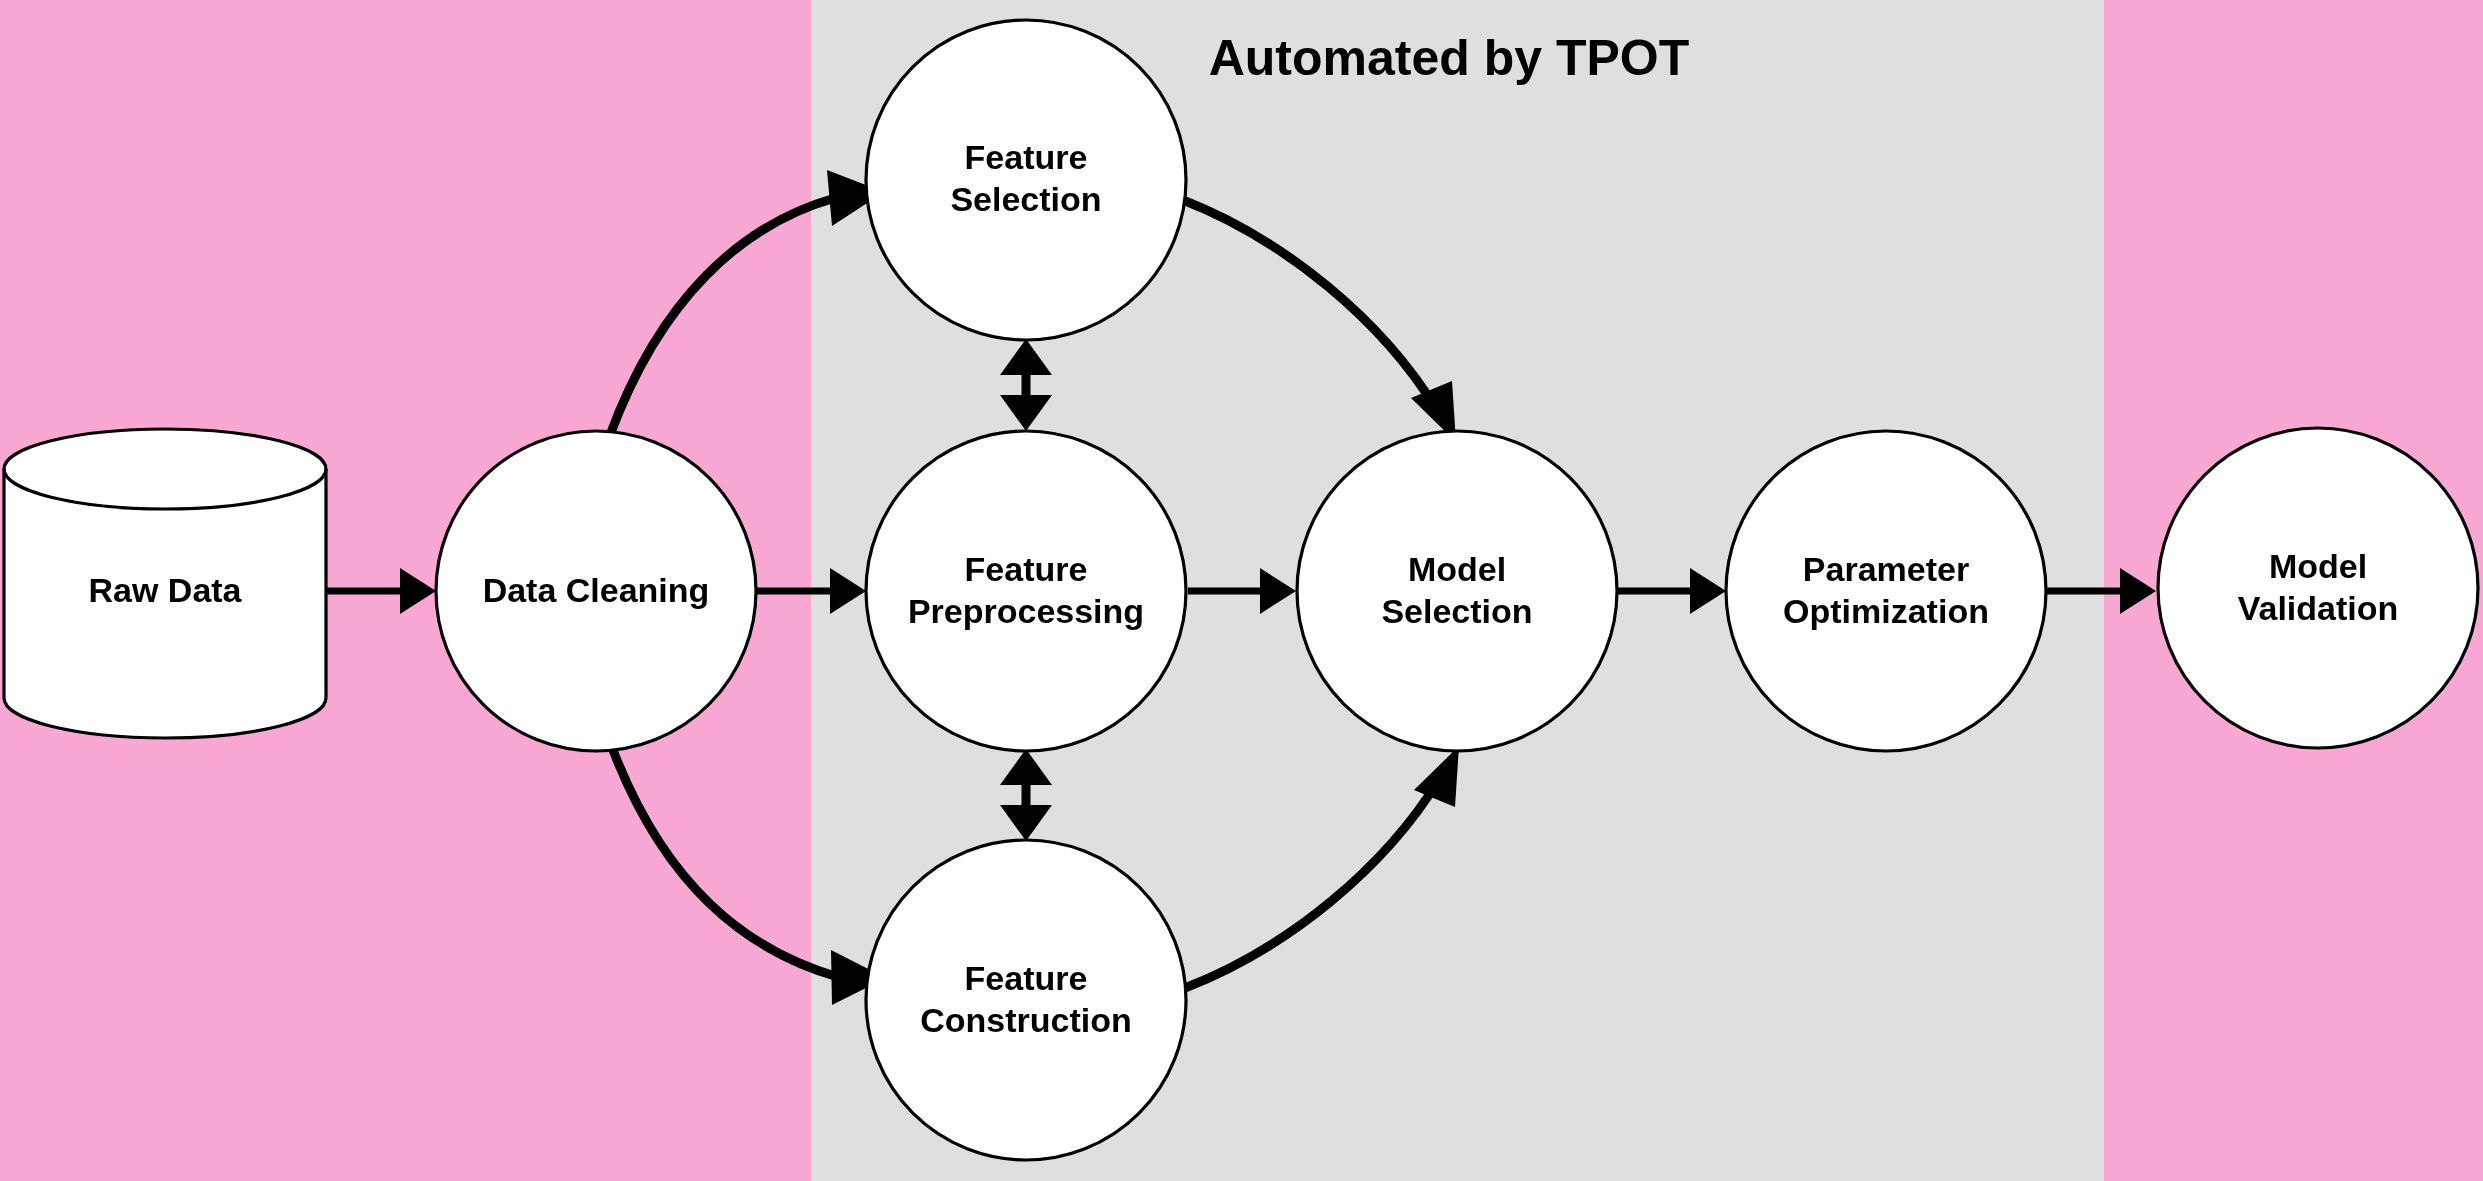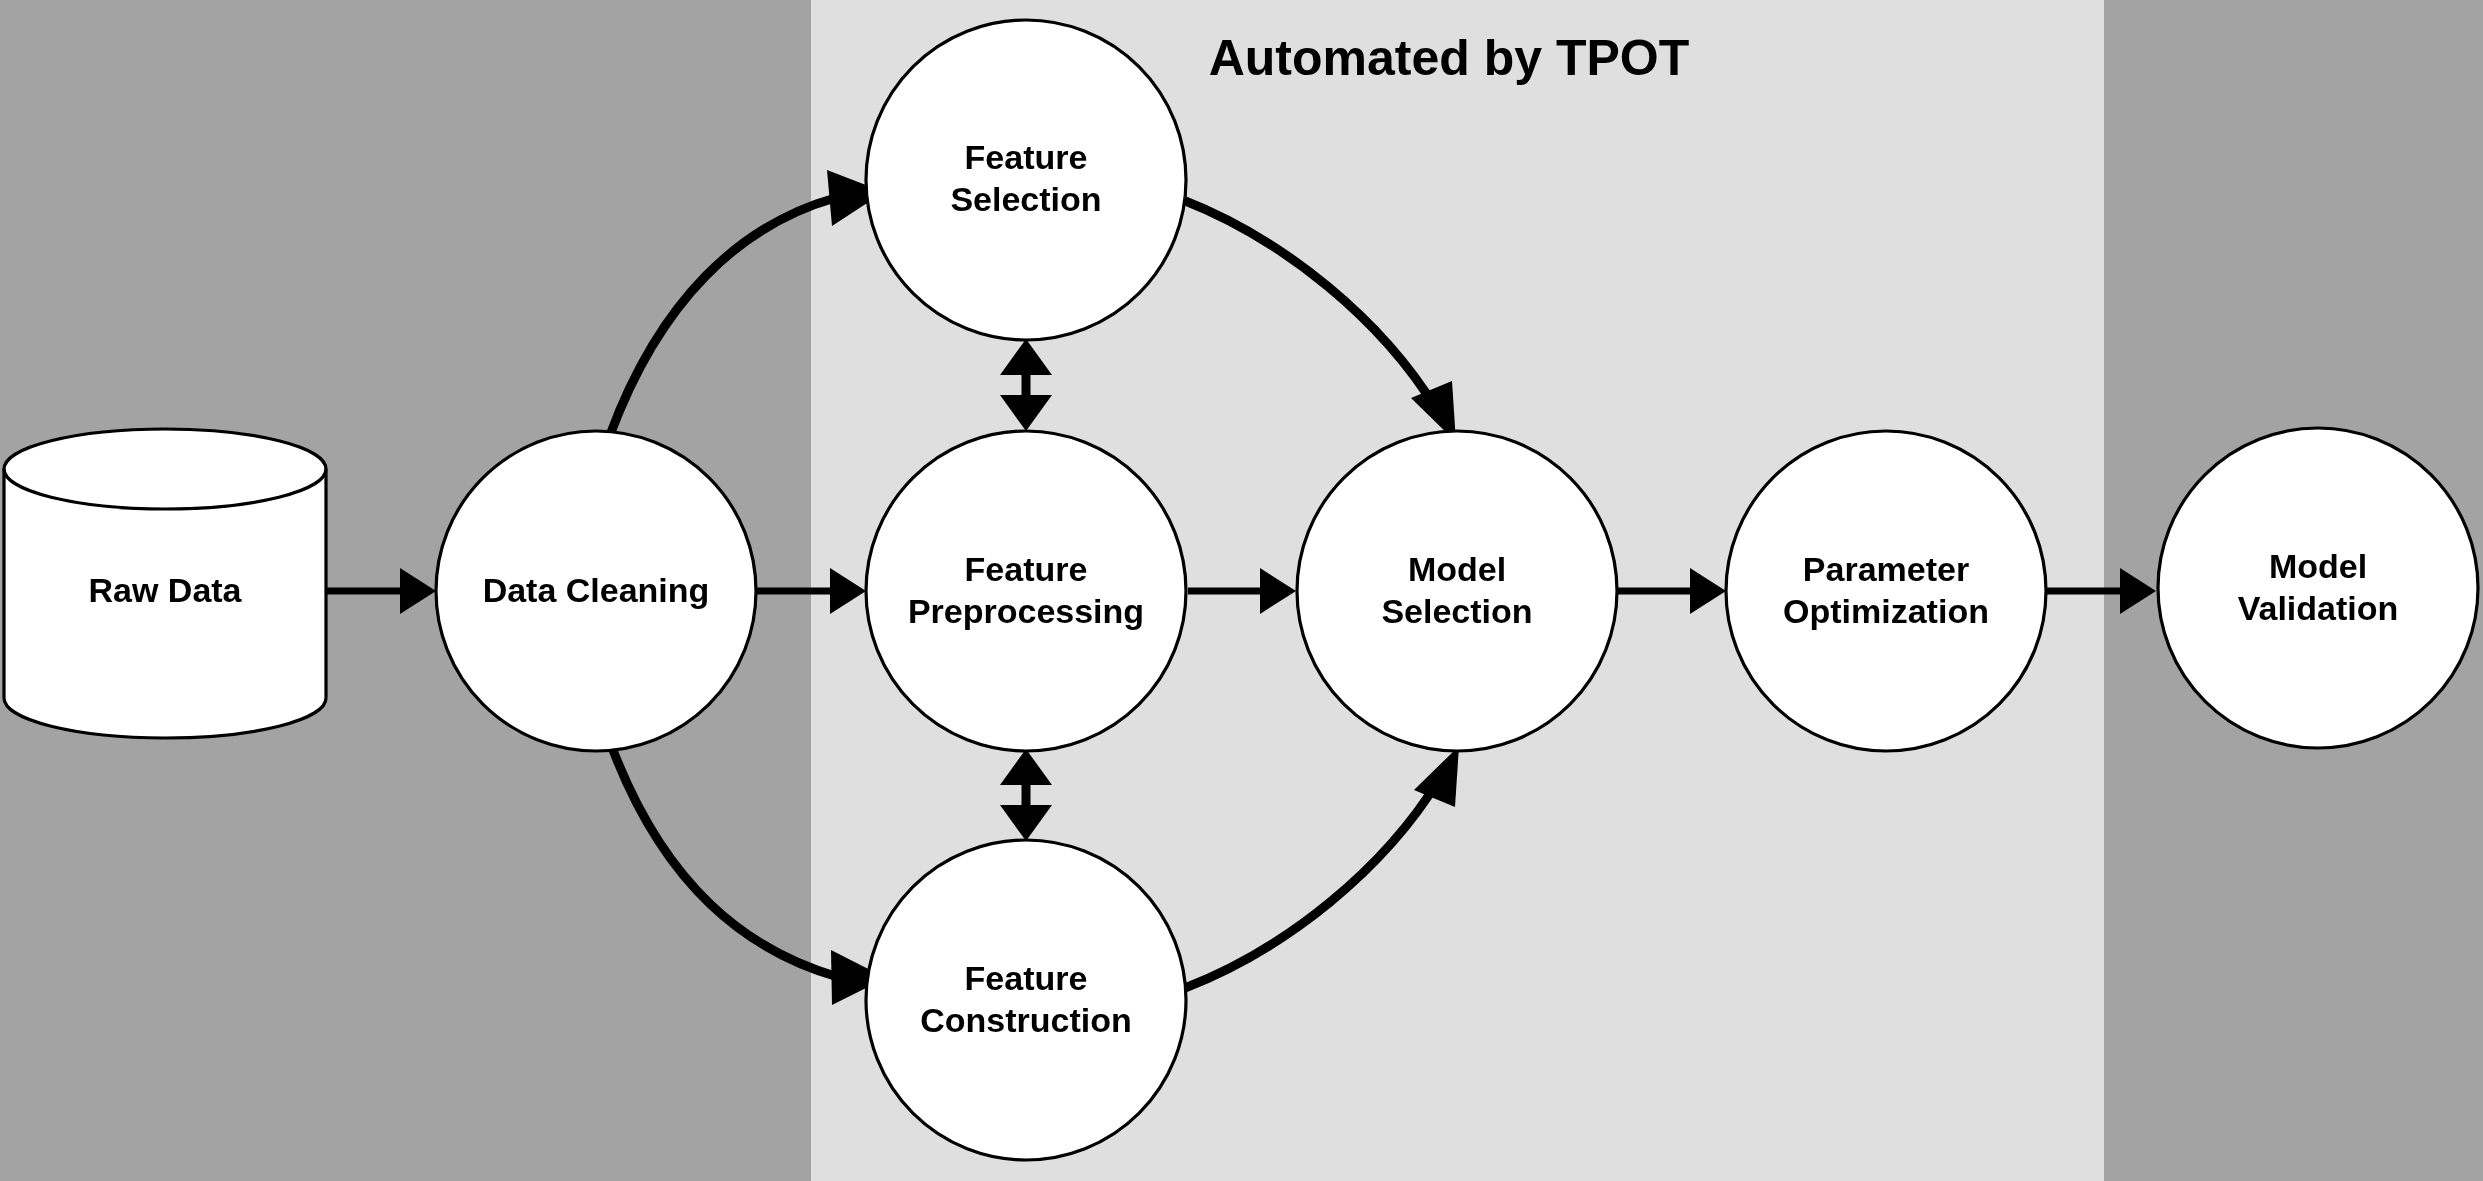--- a/index.html
+++ b/index.html
@@ -11,21 +11,21 @@
   body {
     width: 2483px;
     height: 1181px;
     overflow: hidden;
     font-family: "Liberation Sans", sans-serif;
   }
   #diagram-root {
     position: relative;
     width: 2483px;
     height: 1181px;
-    background: #a3a3a3;
+    background: #f9a8d4;
   }
   svg#flow-svg {
     display: block;
     width: 2483px;
     height: 1181px;
   }
   .node-label {
     font-family: "Liberation Sans", sans-serif;
     font-weight: bold;
     font-size: 34px;

